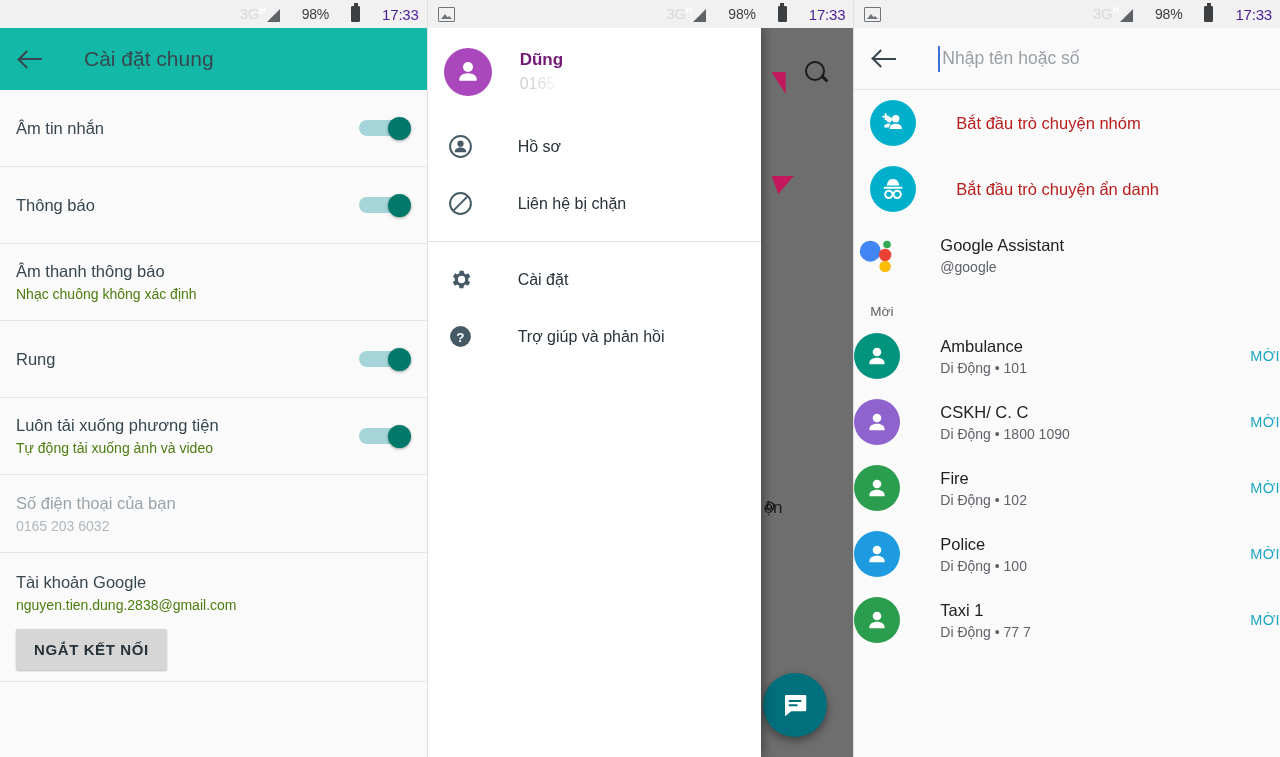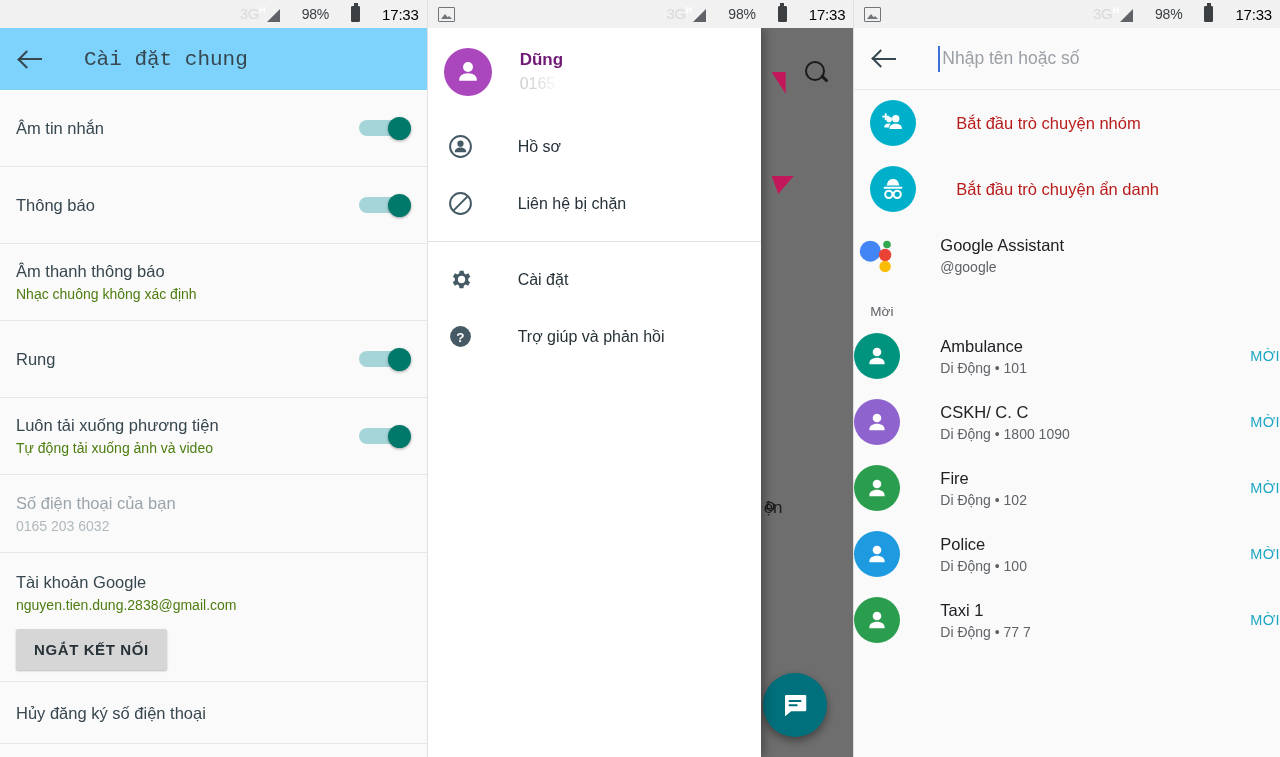--- a/index.html
+++ b/index.html
@@ -42,24 +42,24 @@
     border-left: 13px solid transparent; border-bottom: 13px solid #5f6368;
   }
   .sb-batt-pct { font-size: 14px; color: #3c4043; letter-spacing: -0.2px; }
   .sb-batt {
     width: 9px; height: 16px; border: 1.5px solid #3c4043; border-radius: 1px;
     background: #3c4043; position: relative;
   }
   .sb-batt:before {
     content:""; position:absolute; top:-4px; left:1.5px; width:4px; height:2.5px; background:#3c4043;
   }
-  .sb-time { font-size: 15px; color: #000000; font-weight: 500; letter-spacing: -0.2px; }
+  .sb-time { font-size: 15px; color: #4c1d95; font-weight: 500; letter-spacing: -0.2px; }
 
   
-  .s1-appbar { height: 62px; background: #7dd3fc; display: flex; align-items: center; padding: 0 0 0 18px; font-family: Liberation Mono, monospace; }
+  .s1-appbar { height: 62px; background: #14b8a6; display: flex; align-items: center; padding: 0 0 0 18px; }
   .s1-title { font-size: 21px; color: #37474f; font-weight: 500; margin-left: 40px; }
   .back-arrow { width: 26px; height: 26px; position: relative; flex: none; }
   .back-arrow:before {
     content: ""; position: absolute; left: 2px; top: 12px; width: 22px; height: 2px; background: #37474f;
   }
   .back-arrow:after {
     content: ""; position: absolute; left: 2px; top: 6.5px; width: 11px; height: 11px;
     border-left: 2px solid #37474f; border-bottom: 2px solid #37474f; transform: rotate(45deg);
   }
   .srow {
@@ -239,25 +239,20 @@
       </div>
 
       <div class="srow" style="height:129px; align-items:flex-start; padding-top:18px">
         <div class="srow-txt">
           <div class="srow-title">Tài khoản Google</div>
           <div class="srow-sub">nguyen.tien.dung.2838@gmail.com</div>
           <div class="btn-disconnect">NGẮT KẾT NỐI</div>
         </div>
       </div>
 
-      <div class="srow" style="height:62px">
-        <div class="srow-txt">
-          <div class="srow-title">Hủy đăng ký số điện thoại</div>
-        </div>
-      </div>
 
     </div>
   </div>
 
   <div class="screen">
     <div class="statusbar">
       <div class="sb-left">
         <span class="sb-photo-icon"></span>
       </div>
       <div class="sb-right">

